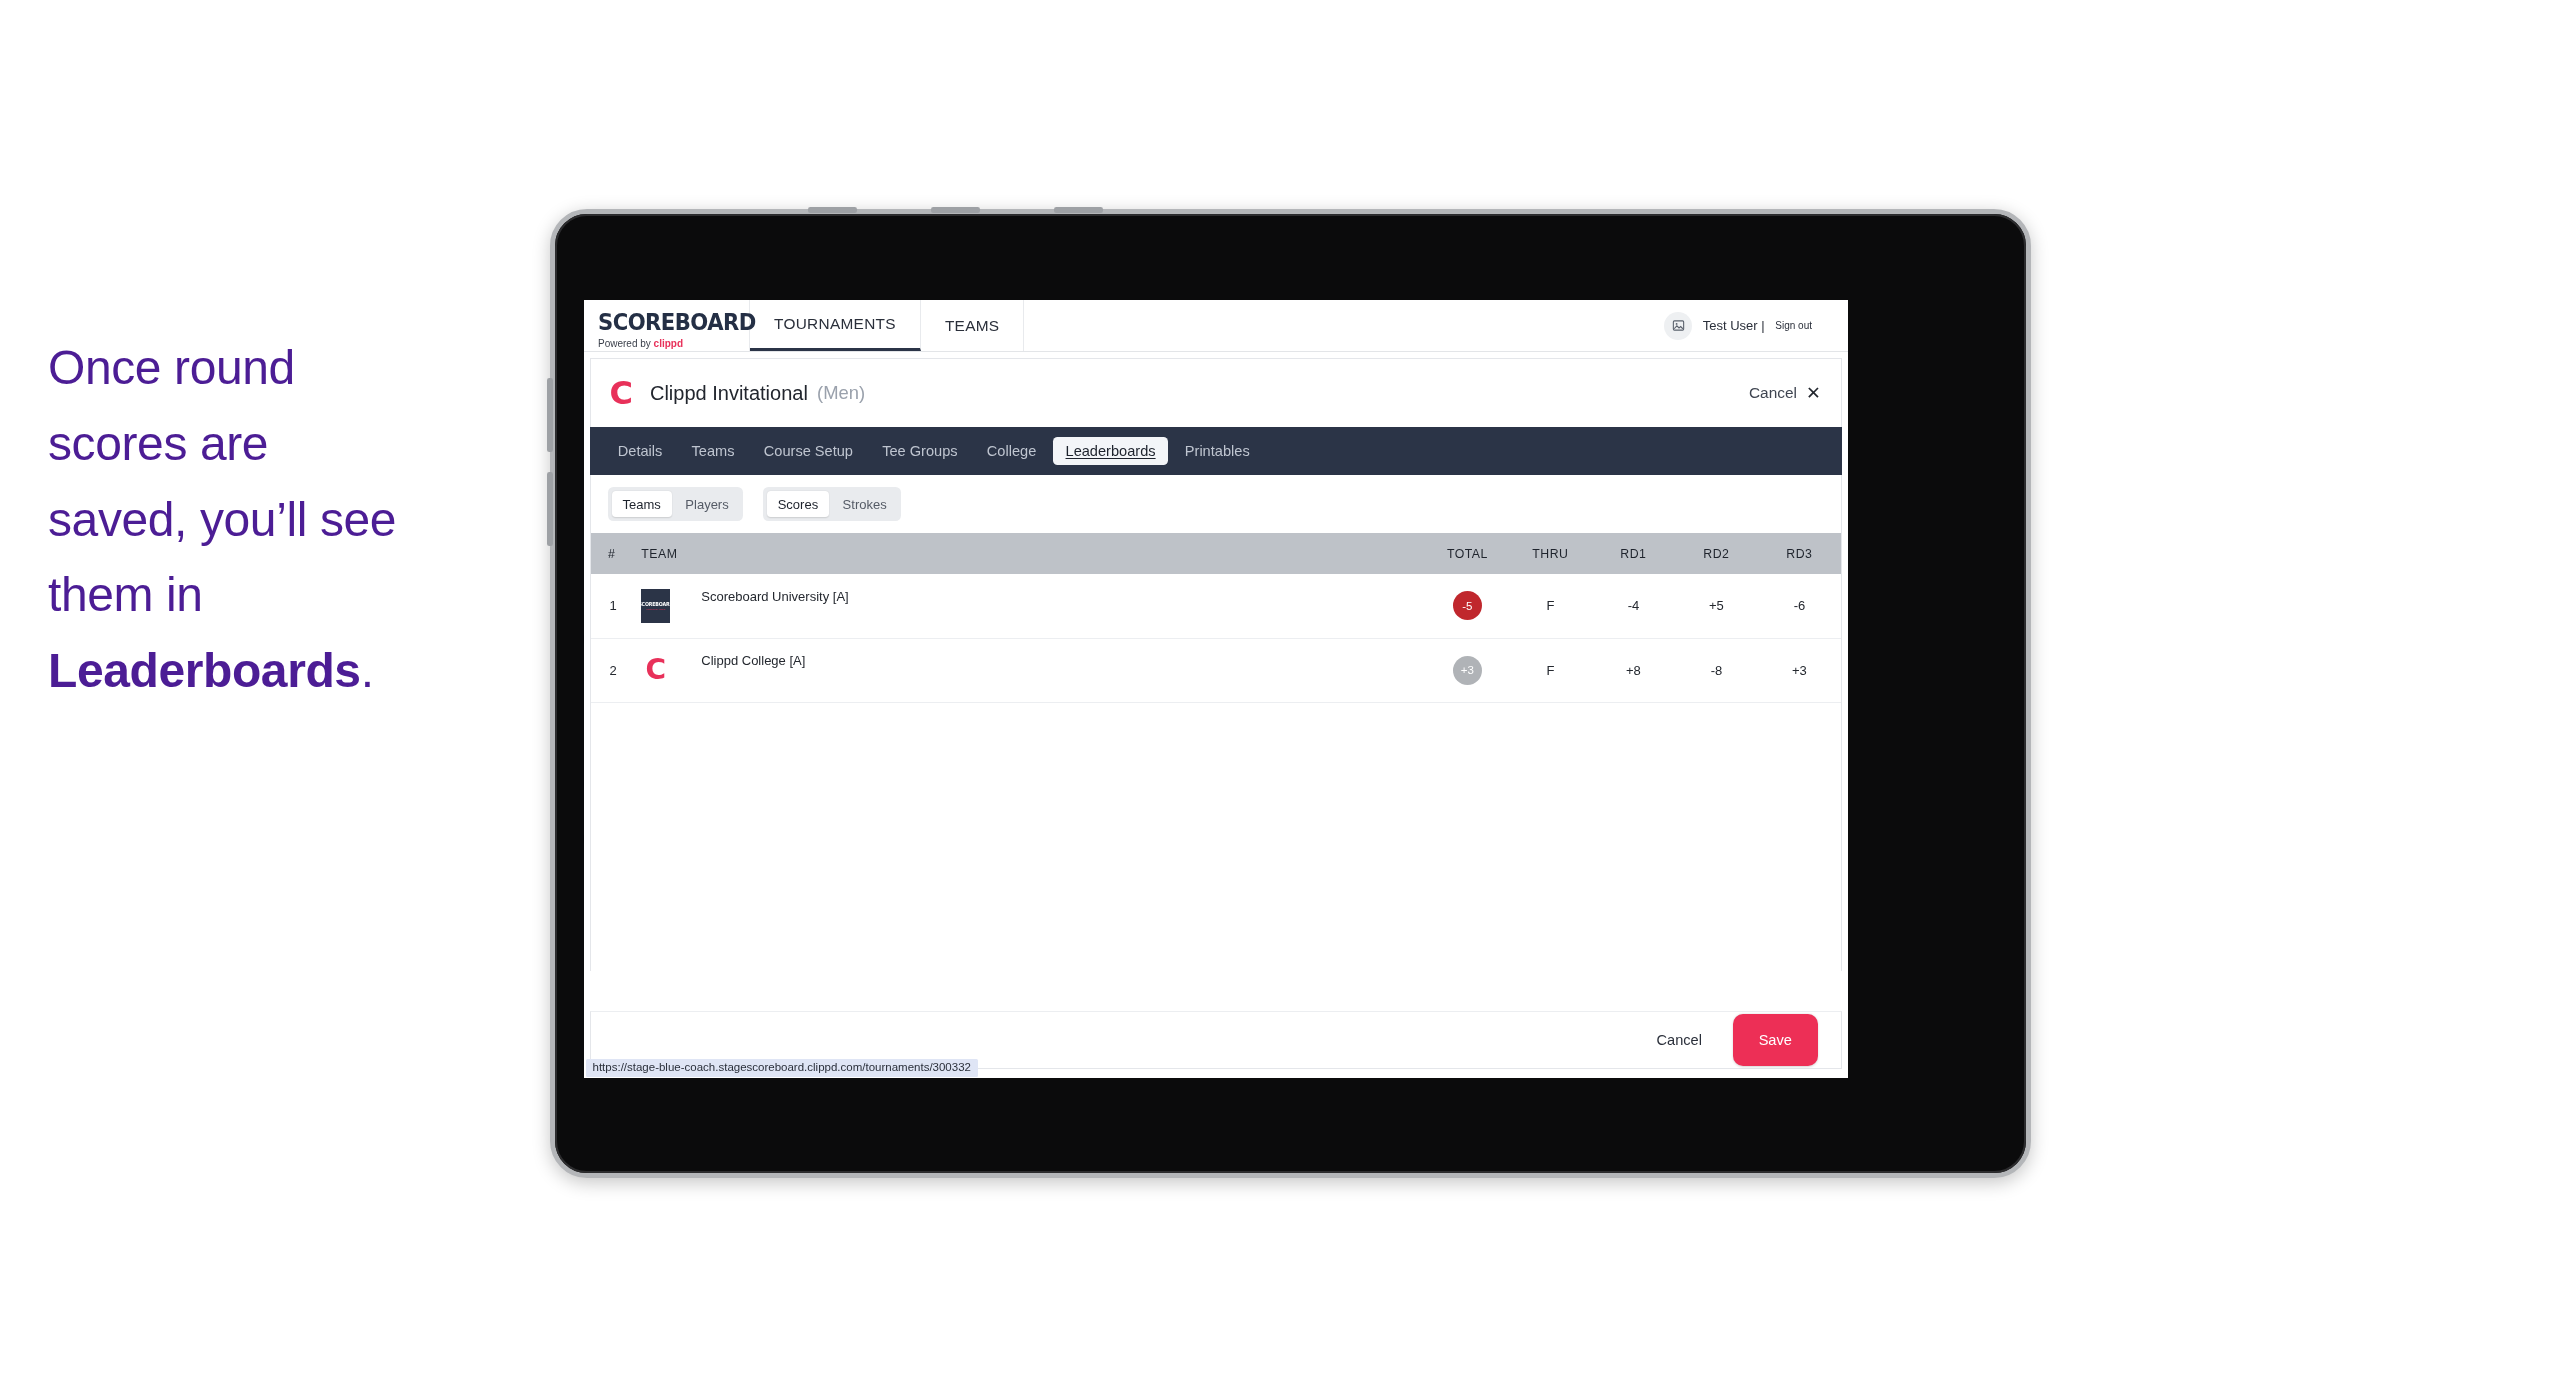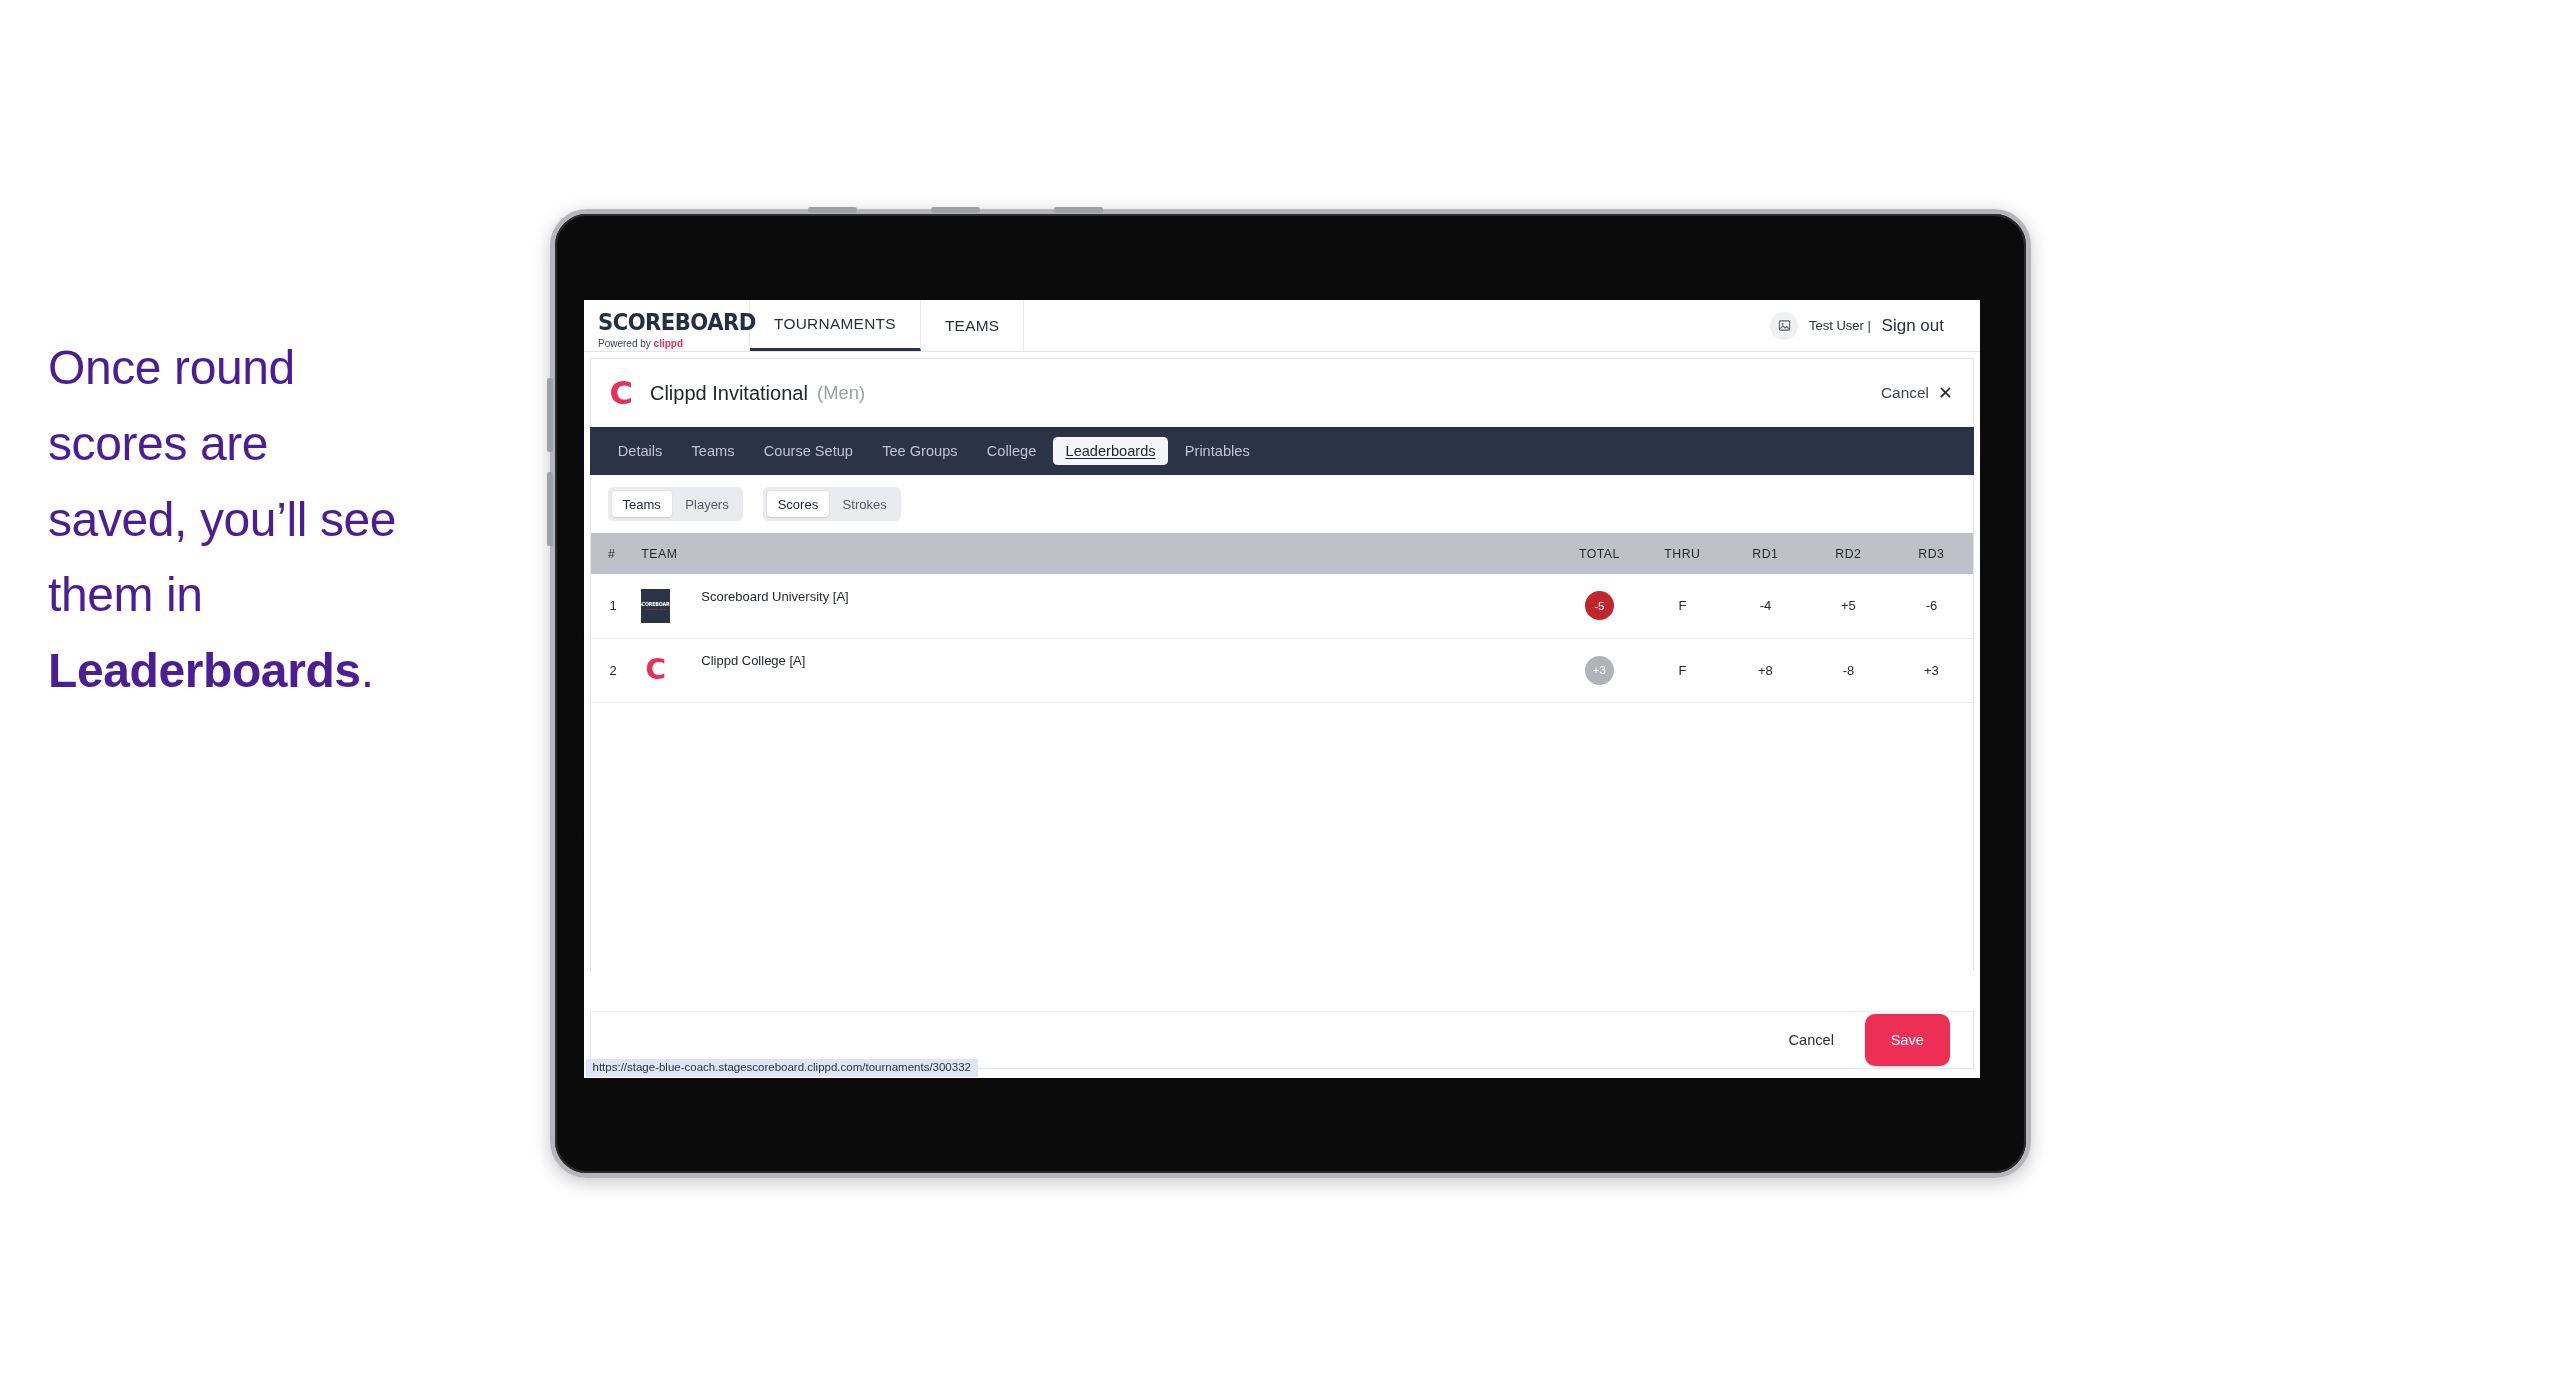--- a/index.html
+++ b/index.html
@@ -65,21 +65,21 @@
   .micro-dot {
     position: absolute; left: 40px;
     width: 5.4px; height: 5.4px; border-radius: 50%;
     background: #141416;
   }
 
   
   #screen {
     position: absolute;
     left: 584px; top: 300px;
-    width: 1396px; height: 778px;
+    width: 1264px; height: 778px;
     background: #ffffff;
     overflow: hidden;
   }
 
   
   #appbar {
     position: relative;
     height: 52px;
     background: #ffffff;
     border-bottom: 1.5px solid #e3e5e8;
@@ -125,21 +125,21 @@
     display: flex; align-items: center; gap: 10.7px;
     padding-right: 36px;
   }
   #avatar {
     width: 28px; height: 28px; border-radius: 50%;
     background: #eef0f2;
     display: flex; align-items: center; justify-content: center;
   }
   #avatar svg { width: 13px; height: 13px; }
   #username { font-size: 13px; color: #2a2f3a; }
-  #signout { font-size: 17px; color: #2a2f3a; cursor: pointer; }
+  #signout { font-size: 10px; color: #2a2f3a; cursor: pointer; }
 
   
   #tcard {
     margin: 6.1px 6.1px 0 6.1px;
     background: #ffffff;
     border: 0.8px solid #e4e6ea;
     border-bottom: none;
     height: 69px;
     display: flex; align-items: center;
     padding: 0 20px 0 18.4px;

